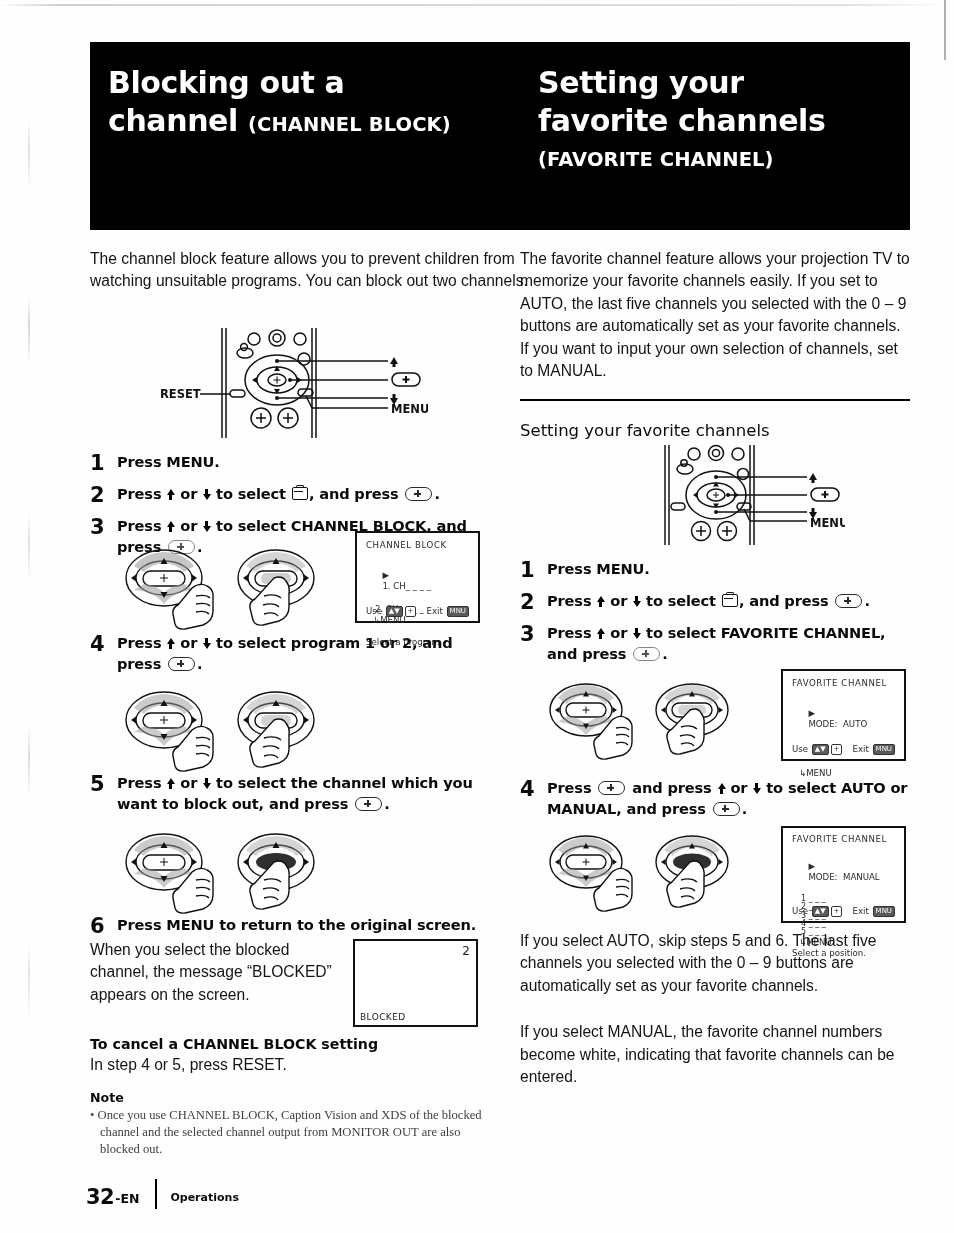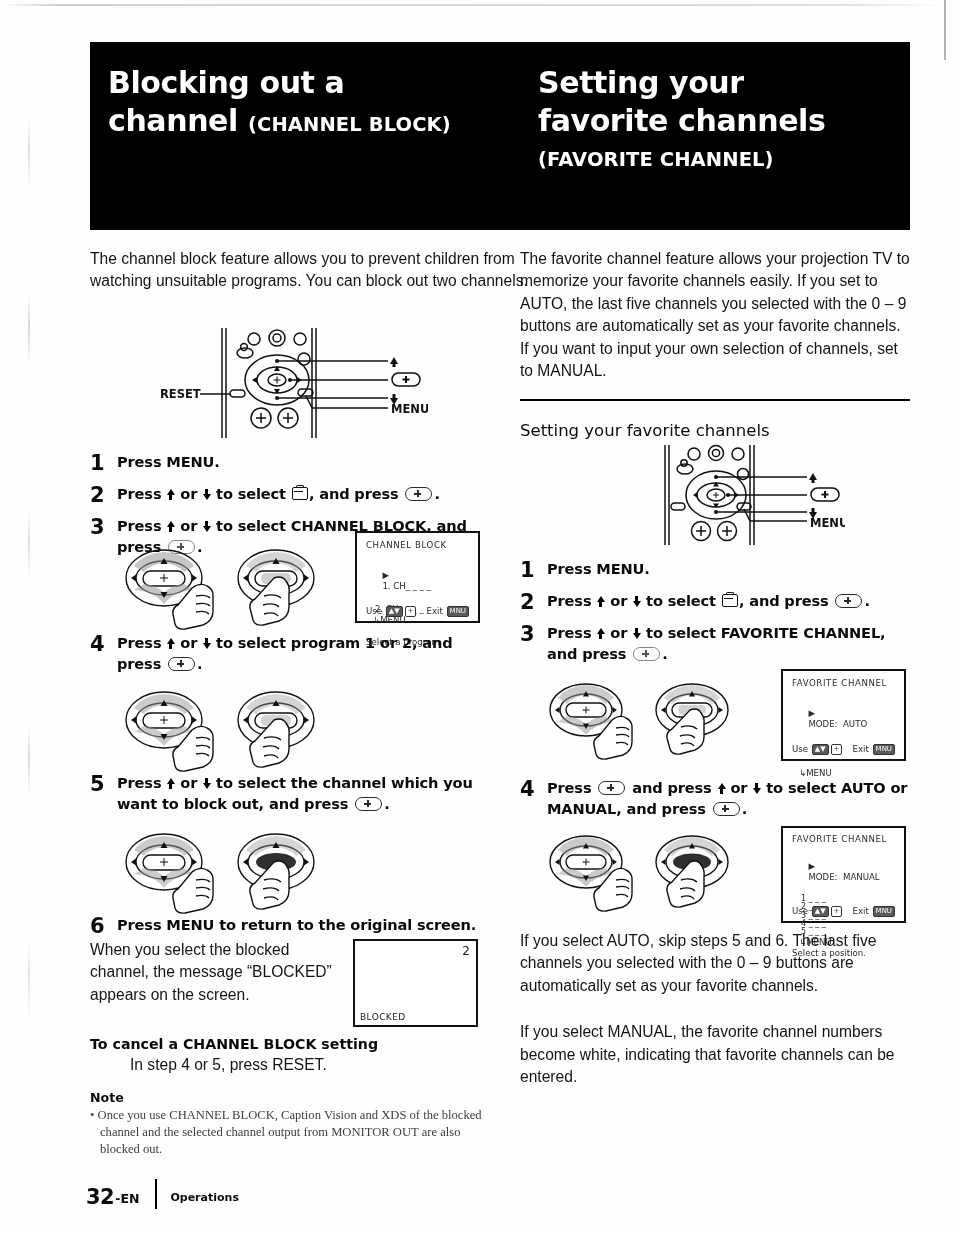--- a/index.html
+++ b/index.html
@@ -586,21 +586,21 @@
     <div class="para" style="margin-top:4px; width:252px;">When you select the blocked channel, the message “BLOCKED” appears on the screen.</div>
   </div>
 
   <div class="blocked-box" style="left:353px; top:939px; width:125px; height:88px;">
     <span class="corner-num">2</span>
     <span class="blocked-label">BLOCKED</span>
   </div>
 
   <div style="position:absolute; left:90px; top:1036px; width:392px;">
     <div class="subhead" style="margin-top:0;">To cancel a CHANNEL BLOCK setting</div>
-    <div class="para" style="margin-top:2px;margin-left:40px;">In step 4 or 5, press RESET.</div>
+    <div class="para" style="margin-top:2px;">In step 4 or 5, press RESET.</div>
     <div class="note-head">Note</div>
     <div class="note-body">• Once you use CHANNEL BLOCK, Caption Vision and XDS of the blocked channel and the selected channel output from MONITOR OUT are also blocked out.</div>
   </div>
 
   <div class="col-right">
 
     <div class="banner">
       <div class="t1">
         <span>Setting your</span><br>
         <span>favorite channels</span>

